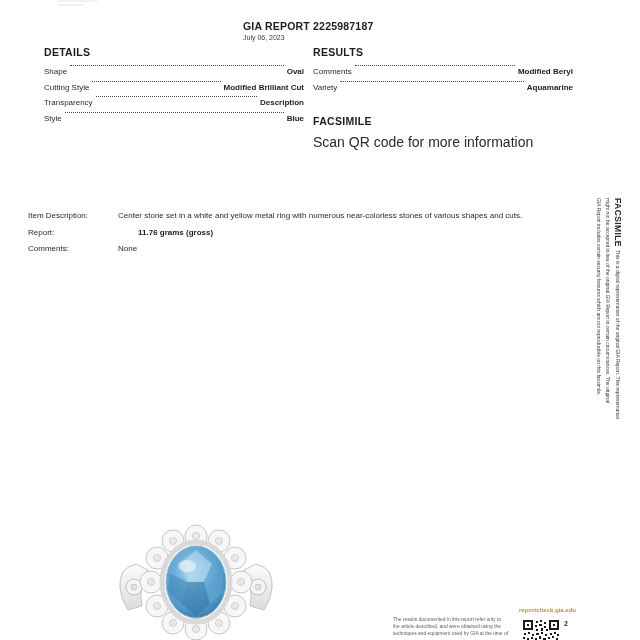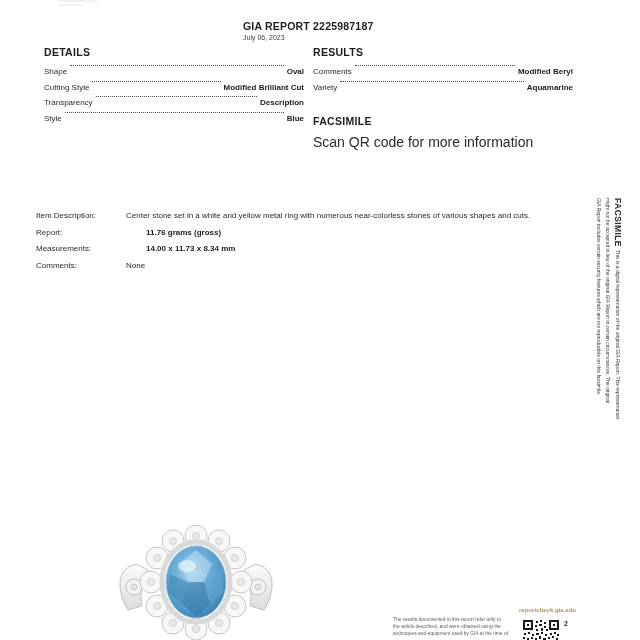--- a/index.html
+++ b/index.html
@@ -17,21 +17,21 @@
   .col{position:absolute;top:46px;width:260px;}
   .col.left{left:44px;}
   .col.right{left:313px;}
   .sec-head{font-size:10.5px;font-weight:bold;color:#1d1d1d;letter-spacing:.3px;margin-bottom:9px;}
   .row{display:flex;align-items:flex-start;font-size:8px;color:#2a2a2a;height:9.5px;margin-bottom:6.2px;}
   .row .dots{flex:1;border-bottom:1px dotted #4a4a4a;margin:0 3px;transform:translateY(-2px);}
   .row .val{font-weight:bold;color:#1d1d1d;white-space:nowrap;}
   .treatment{margin-top:23px;}
   .treatment-text{font-size:14px;color:#2a2a2a;margin-top:7px;}
   
-  .item-block{position:absolute;left:36px;top:208px;width:530px;}
+  .item-block{position:absolute;left:28px;top:208px;width:530px;}
   .item-row{display:flex;font-size:8px;line-height:16.5px;color:#2a2a2a;}
   .item-row .ilbl{width:90px;flex:none;}
   .item-row .ival{width:440px;}
   .item-row .ival.bold{font-weight:bold;color:#1d1d1d;margin-left:20px;}
   
   .facsimile{
     position:absolute;left:623px;top:198px;width:238px;height:36px;
     transform:rotate(90deg);transform-origin:top left;color:#3d3d3d;white-space:nowrap;
   }
   .fac-line1{font-size:5px;line-height:11px;}
@@ -103,24 +103,20 @@
   </div>
 
   <div class="item-block">
     <div class="item-row">
       <span class="ilbl">Item Description:</span>
       <span class="ival">Center stone set in a white and yellow metal ring with numerous near-colorless stones of various shapes and cuts.</span>
     </div>
     <div class="item-row">
       <span class="ilbl">Report:</span>
       <span class="ival bold">11.76 grams (gross)</span>
-    </div>
-    <div class="item-row">
-      <span class="ilbl">Measurements:</span>
-      <span class="ival bold">14.00 x 11.73 x 8.34 mm</span>
     </div>
     <div class="item-row">
       <span class="ilbl">Comments:</span>
       <span class="ival">None</span>
     </div>
   </div>
 
   <div class="facsimile">
     <div class="fac-line1">
       <span class="fac-title">FACSIMILE</span><span>This is a digital representation of the original GIA Report. This representation</span>

